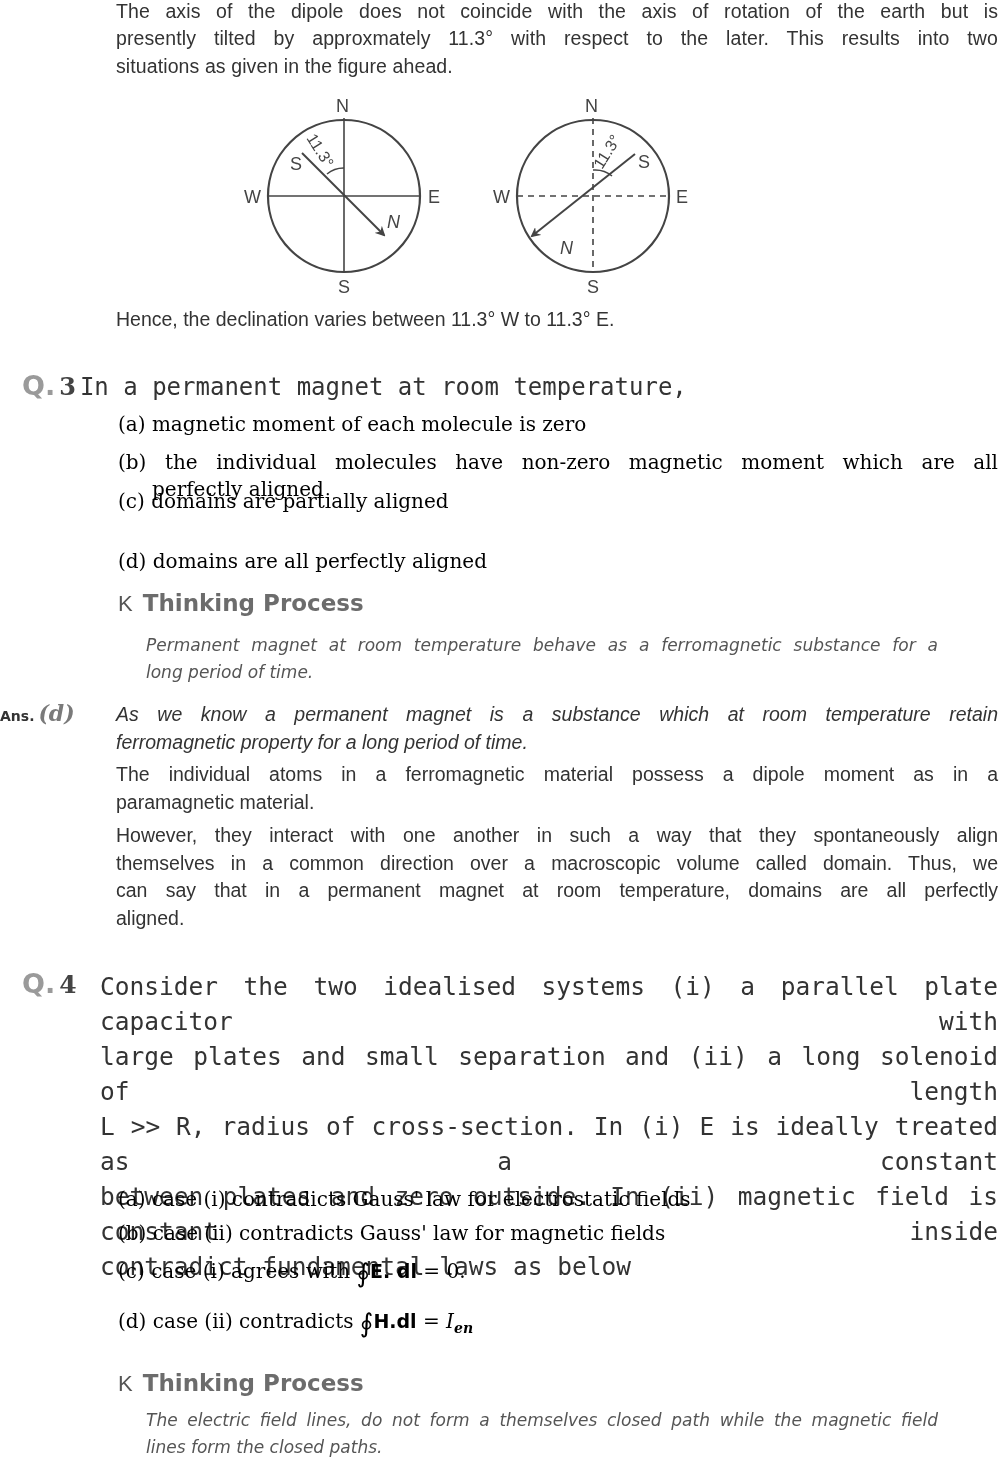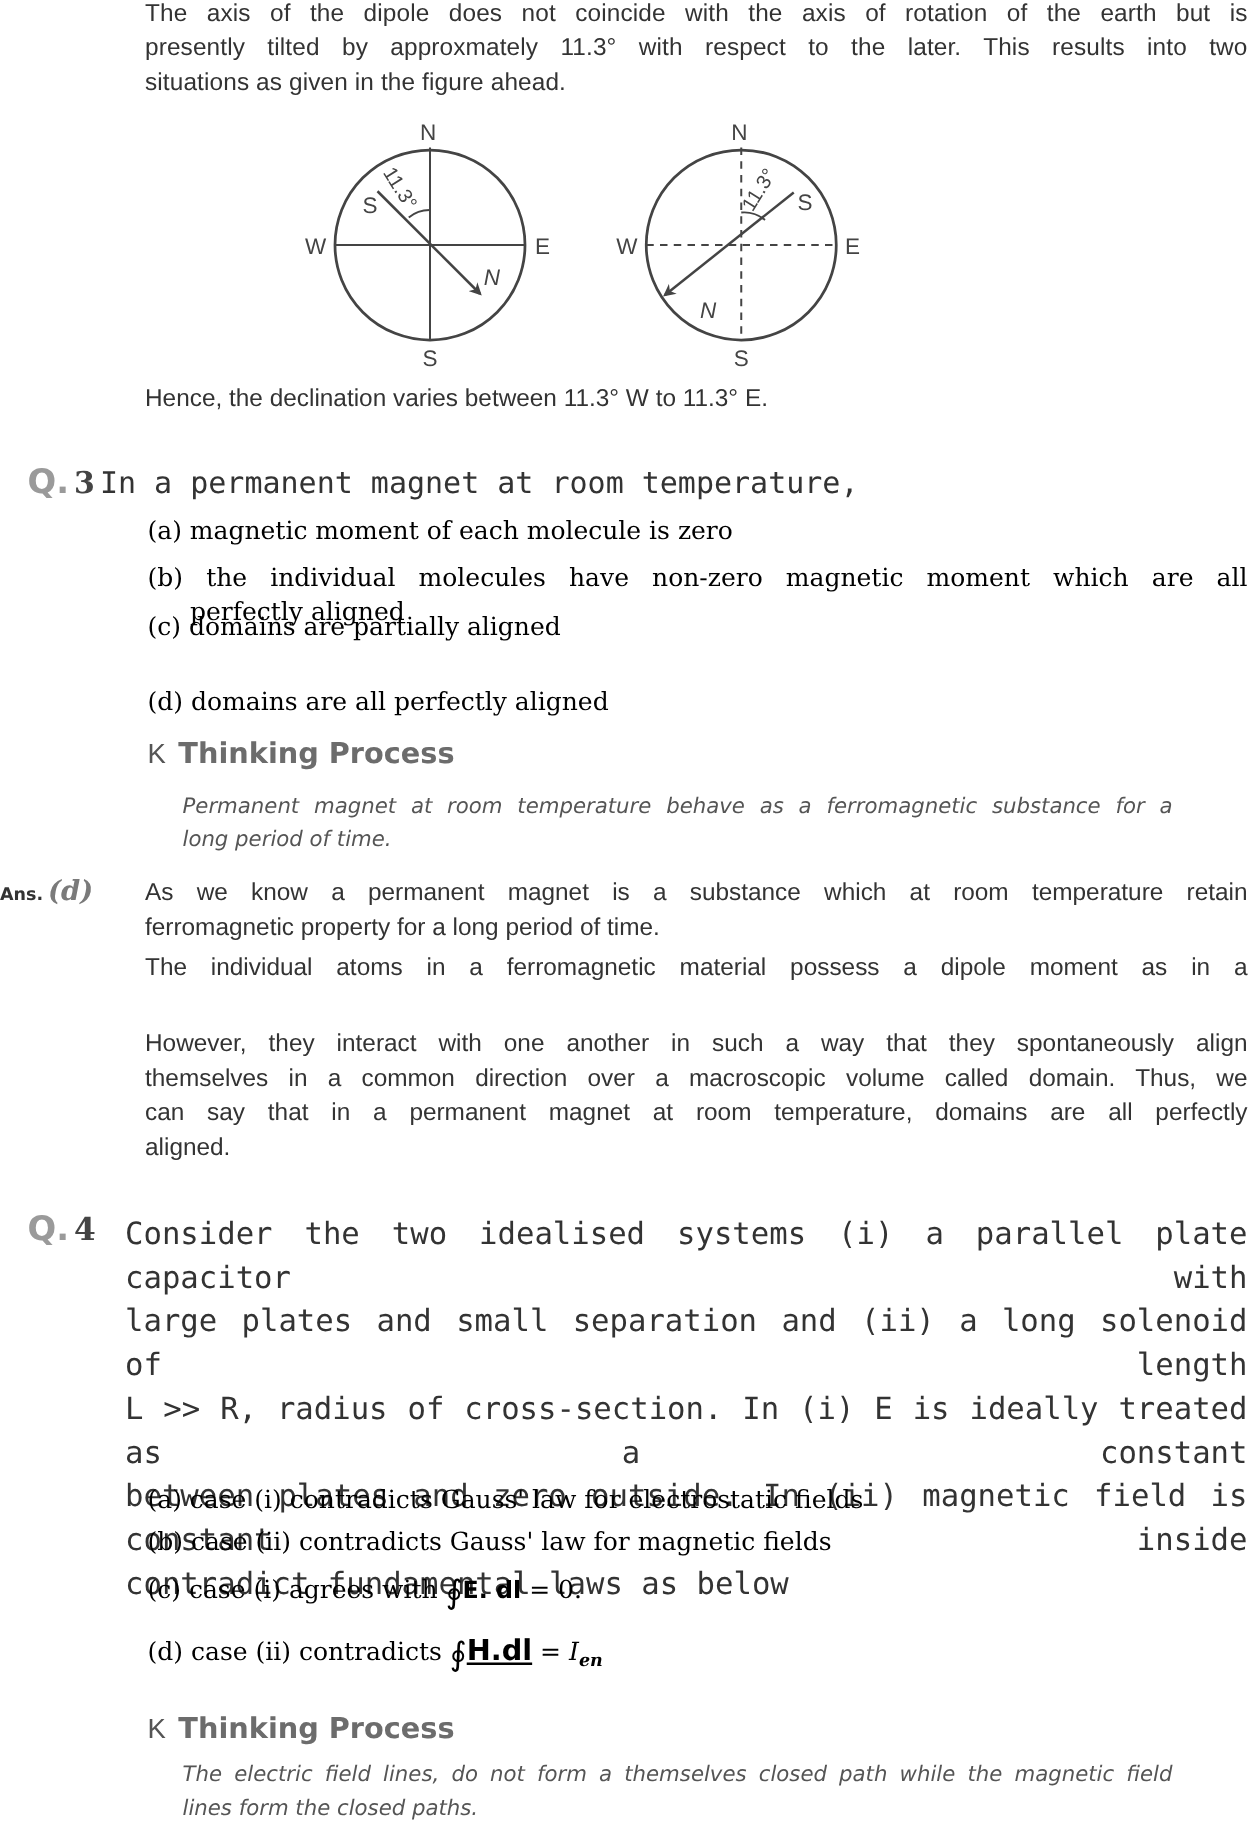--- a/index.html
+++ b/index.html
@@ -107,26 +107,27 @@
   </div>
   <div class="abs tp-body" style="left:146px; top:632px; width:792px;">
     <div class="justify">Permanent magnet at room temperature behave as a ferromagnetic substance for a</div>
     <div>long period of time.</div>
   </div>
 
   <div class="abs" style="left:0px; top:700px; white-space:nowrap;">
     <span class="ans-label">Ans.</span>
     <span class="ans-opt">(d)</span>
   </div>
-  <div class="abs ans-p" style="left:116px; top:701px; width:882px;">
+  <div class="abs ans-p" style="left:116px; top:701px; width:882px;font-style:italic;">
     <div class="justify">As we know a permanent magnet is a substance which at room temperature  retain</div>
     <div>ferromagnetic property for a long period of time.</div>
   </div>
   <div class="abs ans-p" style="left:116px; top:761px; width:882px;">
     <div class="justify">The individual atoms in a ferromagnetic material possess a dipole moment as in a</div>
+    <div>paramagnetic material.</div>
   </div>
   <div class="abs ans-p" style="left:116px; top:822px; width:882px;">
     <div class="justify">However, they interact with one another in such a way that they spontaneously align</div>
     <div class="justify">themselves in a common direction over a macroscopic volume called domain. Thus, we</div>
     <div class="justify">can say that in a permanent magnet at room temperature, domains are all perfectly</div>
     <div>aligned.</div>
   </div>
 </div>
 
 <div>
@@ -151,21 +152,21 @@
     <span>case (ii) contradicts Gauss' law for magnetic fields</span>
   </div>
   <div class="abs opt" style="left:118px; top:1258px; white-space:nowrap;">
     <span>(c)</span>
     <span>case (i) agrees with</span>
     <span style="font-size:26px; vertical-align:-4px;">∮</span><span class="dsans" style="font-weight:bold; font-size:19px;">E. dl</span><span> =  0.</span>
   </div>
   <div class="abs opt" style="left:118px; top:1308px; white-space:nowrap;">
     <span>(d)</span>
     <span>case (ii) contradicts</span>
-    <span style="font-size:26px; vertical-align:-4px;">∮</span><span class="dsans" style="font-weight:bold; font-size:23px;text-decoration:underline;">H.dl</span><span> = </span><span style="font-style:italic;">I</span><sub style="font-style:italic; font-size:14px;font-weight:bold;">en</sub>
+    <span style="font-size:26px; vertical-align:-4px;">∮</span><span class="dsans" style="font-weight:bold; font-size:19px;">H.dl</span><span> = </span><span style="font-style:italic;">I</span><sub style="font-style:italic; font-size:14px;font-weight:bold;">en</sub>
   </div>
 
   <div class="abs" style="left:118px; top:1370px; white-space:nowrap;">
     <span class="tp-k">K</span>
     <span class="tp-head" style="margin-left:6px;">Thinking Process</span>
   </div>
   <div class="abs tp-body" style="left:146px; top:1407px; width:792px;">
     <div class="justify">The electric field lines, do not form a themselves closed path while the magnetic field</div>
     <div>lines form the closed paths.</div>
   </div>

